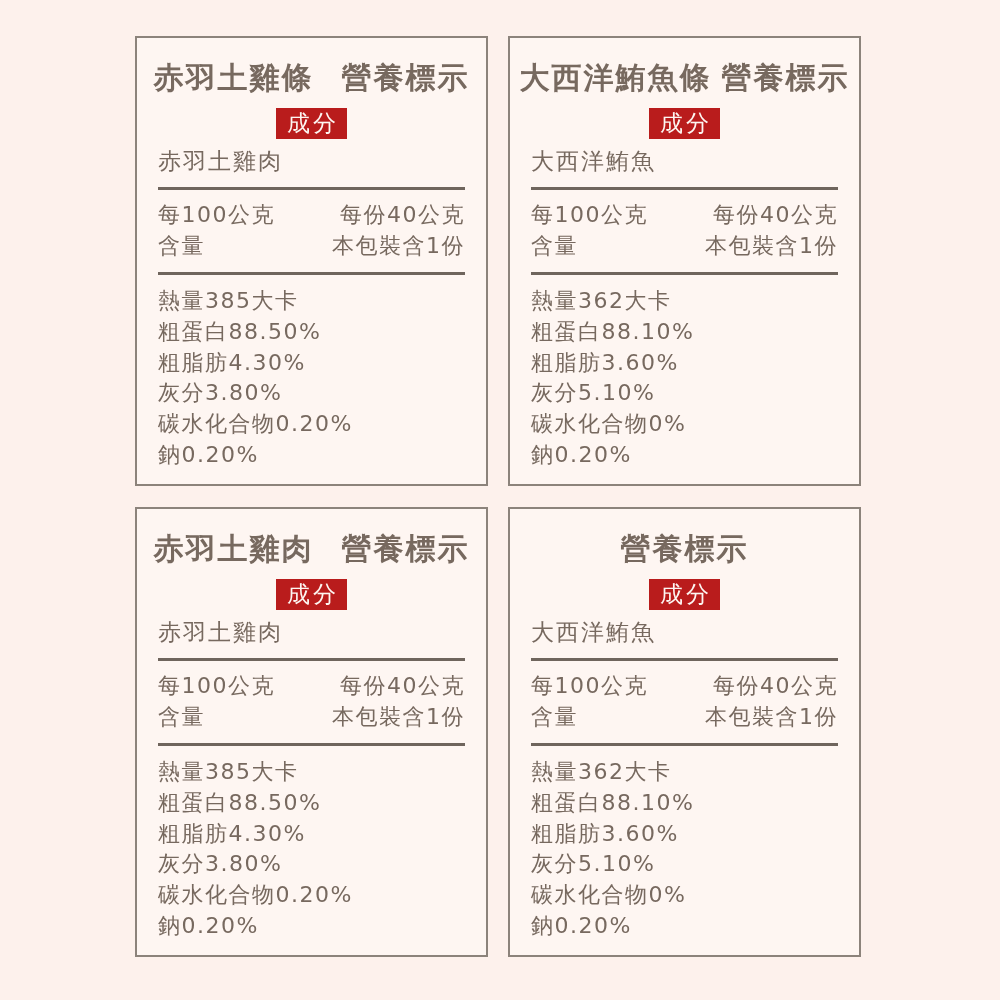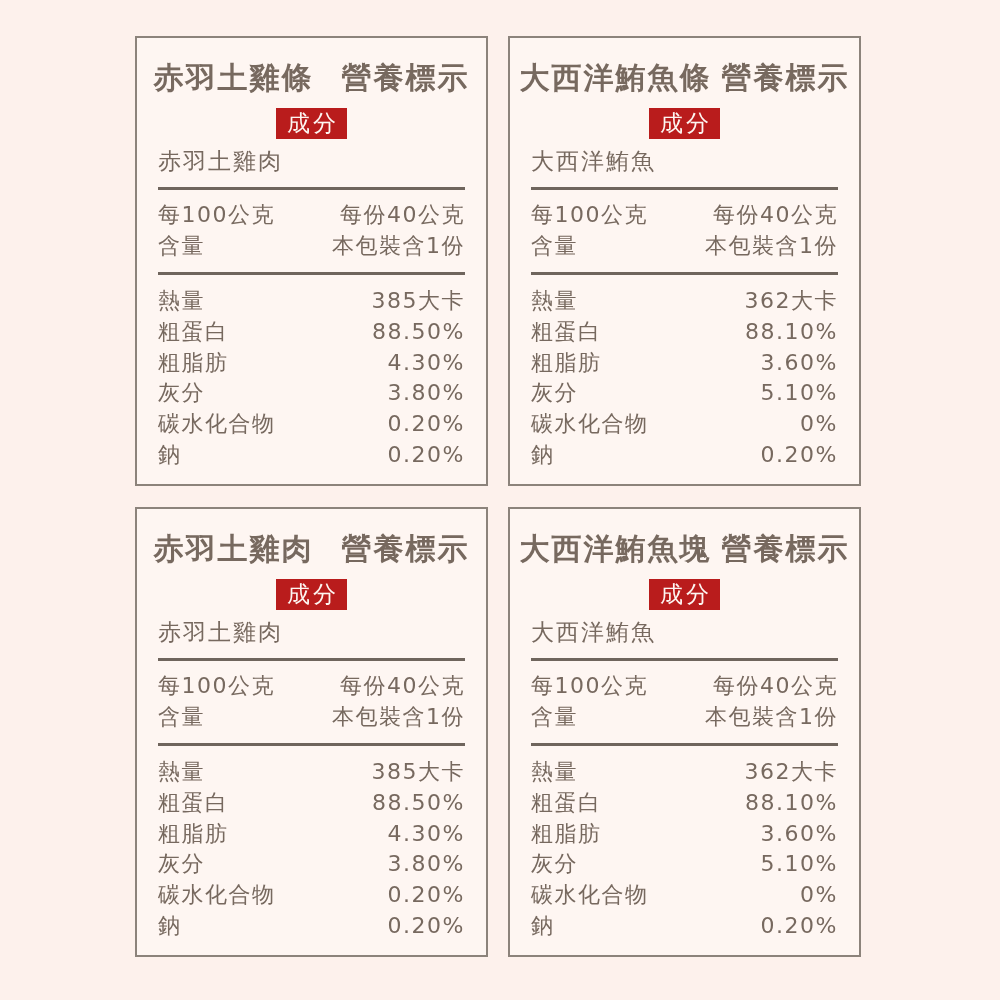--- a/index.html
+++ b/index.html
@@ -65,21 +65,21 @@
     align-items: center;
     padding: 9px 0 11px 0;
     font-size: 22px;
     letter-spacing: 1.5px;
     line-height: 31px;
   }
   .serving-col-right { text-align: right; }
   .nutrition-rows { padding-top: 11px; }
   .nutrition-row {
     display: flex;
-    justify-content: space-between;
+    justify-content: flex-start;
     font-size: 22px;
     letter-spacing: 1.5px;
     line-height: 30.8px;
   }
   .nutrition-row .value { text-align: right; }
 </style>
 </head>
 <body>
 
 <div class="grid">
@@ -226,21 +226,20 @@
       </div>
       <div class="nutrition-row">
         <span class="label">鈉</span>
         <span class="value">0.20%</span>
       </div>
     </div>
   </section>
 
   <section class="panel">
     <h2 class="panel-title gap-small">
-      <span>大西洋鮪魚塊</span>
       <span>營養標示</span>
     </h2>
     <div class="badge-row">
       <span class="badge">成分</span>
     </div>
     <div class="ingredient">大西洋鮪魚</div>
     <div class="rule"></div>
     <div class="serving-header">
       <div>
         <div>每100公克</div>

